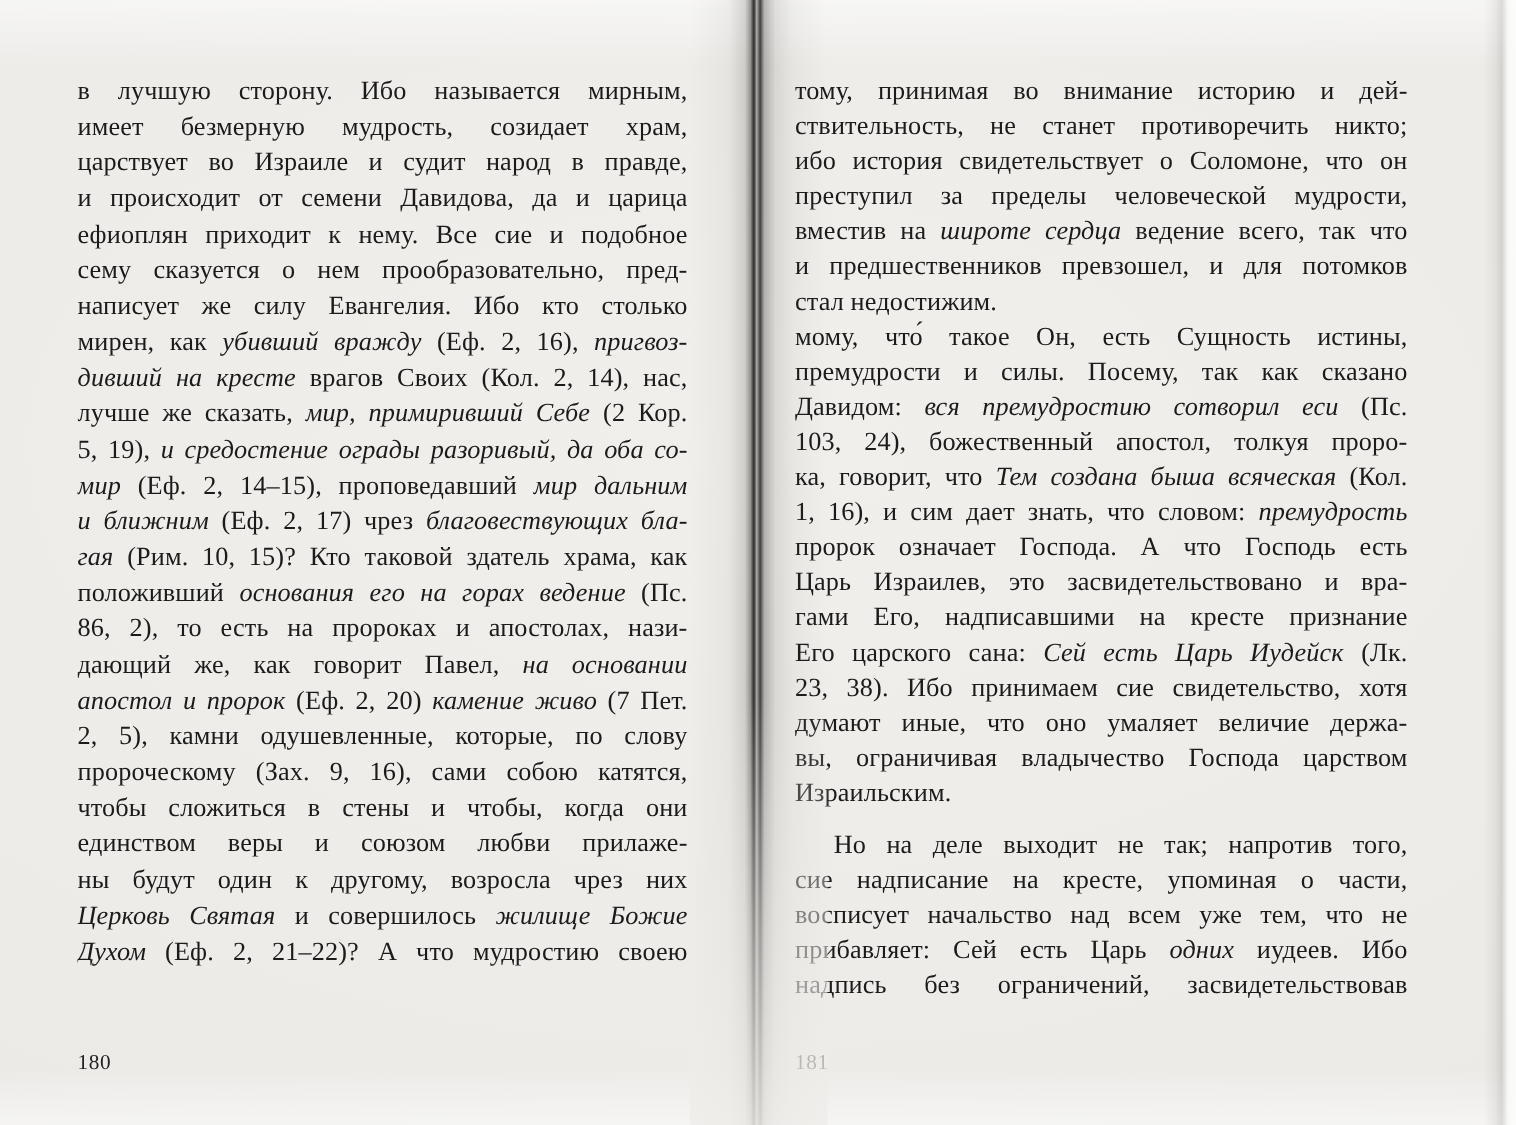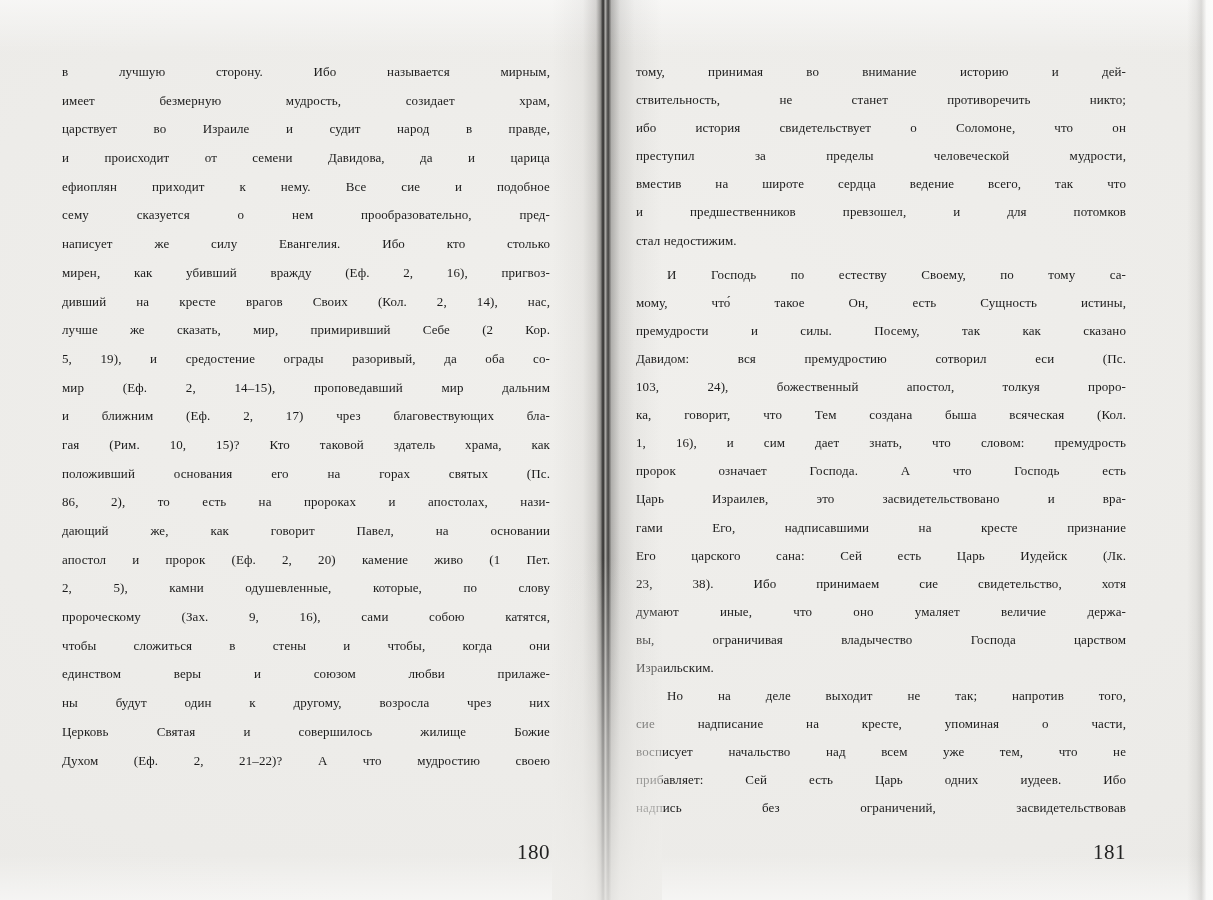--- a/index.html
+++ b/index.html
@@ -35,38 +35,38 @@
     top: 58px;
     height: 812px;
     color: #1b1b1b;
   }
   .page.left  { left: 62px;  width: 488px; }
   .page.right { left: 636px; width: 490px; }
 
   .line {
     text-align: justify;
     text-align-last: justify;
-    font-size: 13px;
+    font-size: 21px;
     letter-spacing: 0.1px;
     white-space: normal;
     overflow: hidden;
   }
   .page.left  .line { line-height: 28.7px; height: 28.7px; }
   .page.right .line { line-height: 28.1px; height: 28.1px; }
   .line.end { text-align-last: left; }
   .line.indent { text-indent: 31px; }
-  .it { }
+  .it { font-style: italic; }
 
   .page-number {
     position: absolute;
     top: 782px;
     left: 0;
     right: 0;
-    text-align: right;
-    font-size: 21px;
+    text-align: left;
+    font-size: 17px;
     color: #222;
     letter-spacing: 0.5px;
   }
 
   
   .gutter {
     position: absolute;
     top: 0;
     bottom: 0;
     left: 552px;
@@ -129,60 +129,59 @@
         <div class="line"><span>ефиоплян приходит к нему. Все сие и подобное</span></div>
         <div class="line"><span>сему сказуется о нем прообразовательно, пред-</span></div>
         <div class="line"><span>написует же силу Евангелия. Ибо кто столько</span></div>
         <div class="line"><span>мирен, как </span><span class="it">убивший вражду</span><span> (Еф. 2, 16), </span><span class="it">пригвоз-</span></div>
         <div class="line"><span class="it">дивший на кресте</span><span> врагов Своих (Кол. 2, 14), нас,</span></div>
         <div class="line"><span>лучше же сказать, </span><span class="it">мир, примиривший Себе</span><span> (2 Кор.</span></div>
         <div class="line"><span>5, 19), </span><span class="it">и средостение ограды разоривый, да оба со-</span></div>
         <div class="line"><span class="it">мир</span><span> (Еф. 2, 14–15), проповедавший </span><span class="it">мир дальним</span></div>
         <div class="line"><span class="it">и ближним</span><span> (Еф. 2, 17) чрез </span><span class="it">благовествующих бла-</span></div>
         <div class="line"><span class="it">гая</span><span> (Рим. 10, 15)? Кто таковой здатель храма, как</span></div>
-        <div class="line"><span>положивший </span><span class="it">основания его на горах святых</span><span> (Пс.</span></div>
+        <div class="line"><span>положивший </span><span class="it">основания его на горах ведение</span><span> (Пс.</span></div>
         <div class="line"><span>86, 2), то есть на пророках и апостолах, нази-</span></div>
         <div class="line"><span>дающий же, как говорит Павел, </span><span class="it">на основании</span></div>
-        <div class="line"><span class="it">апостол и пророк</span><span> (Еф. 2, 20) </span><span class="it">камение живо</span><span> (1 Пет.</span></div>
+        <div class="line"><span class="it">апостол и пророк</span><span> (Еф. 2, 20) </span><span class="it">камение живо</span><span> (7 Пет.</span></div>
         <div class="line"><span>2, 5), камни одушевленные, которые, по слову</span></div>
         <div class="line"><span>пророческому (Зах. 9, 16), сами собою катятся,</span></div>
         <div class="line"><span>чтобы сложиться в стены и чтобы, когда они</span></div>
         <div class="line"><span>единством веры и союзом любви прилаже-</span></div>
         <div class="line"><span>ны будут один к другому, возросла чрез них</span></div>
         <div class="line"><span class="it">Церковь Святая</span><span> и совершилось </span><span class="it">жилище Божие</span></div>
         <div class="line"><span class="it">Духом</span><span> (Еф. 2, 21–22)? А что мудростию своею</span></div>
       </div>
     <div class="page-number">180</div>
   </div>
 
   <div class="page right">
     <div class="text-block">
         <div class="line"><span>тому, принимая во внимание историю и дей-</span></div>
         <div class="line"><span>ствительность, не станет противоречить никто;</span></div>
         <div class="line"><span>ибо история свидетельствует о Соломоне, что он</span></div>
         <div class="line"><span>преступил за пределы человеческой мудрости,</span></div>
         <div class="line"><span>вместив на </span><span class="it">широте сердца</span><span> ведение всего, так что</span></div>
         <div class="line"><span>и предшественников превзошел, и для потомков</span></div>
         <div class="line end"><span>стал недостижим.</span></div>
-        <div class="line indent" style="margin-top: 6px;"><span>И Господь по естеству Своему, по тому са-</span></div>
         <div class="line"><span>мому, что́ такое Он, есть Сущность истины,</span></div>
         <div class="line"><span>премудрости и силы. Посему, так как сказано</span></div>
         <div class="line"><span>Давидом: </span><span class="it">вся премудростию сотворил еси</span><span> (Пс.</span></div>
         <div class="line"><span>103, 24), божественный апостол, толкуя проро-</span></div>
         <div class="line"><span>ка, говорит, что </span><span class="it">Тем создана быша всяческая</span><span> (Кол.</span></div>
         <div class="line"><span>1, 16), и сим дает знать, что словом: </span><span class="it">премудрость</span></div>
         <div class="line"><span>пророк означает Господа. А что Господь есть</span></div>
         <div class="line"><span>Царь Израилев, это засвидетельствовано и вра-</span></div>
         <div class="line"><span>гами Его, надписавшими на кресте признание</span></div>
         <div class="line"><span>Его царского сана: </span><span class="it">Сей есть Царь Иудейск</span><span> (Лк.</span></div>
         <div class="line"><span>23, 38). Ибо принимаем сие свидетельство, хотя</span></div>
         <div class="line"><span>думают иные, что оно умаляет величие держа-</span></div>
         <div class="line"><span>вы, ограничивая владычество Господа царством</span></div>
         <div class="line end"><span>Израильским.</span></div>
-        <div class="line indent" style=""><span>Но на деле выходит не так; напротив того,</span></div>
+        <div class="line indent" style="margin-top: 13px;"><span>Но на деле выходит не так; напротив того,</span></div>
         <div class="line"><span>сие надписание на кресте, упоминая о части,</span></div>
         <div class="line"><span>восписует начальство над всем уже тем, что не</span></div>
         <div class="line"><span>прибавляет: Сей есть Царь </span><span class="it">одних</span><span> иудеев. Ибо</span></div>
         <div class="line"><span>надпись без ограничений, засвидетельствовав</span></div>
       </div>
     <div class="page-number">181</div>
   </div>
 
   <div class="gutter"></div>
   <div class="gutter-fade"></div>

